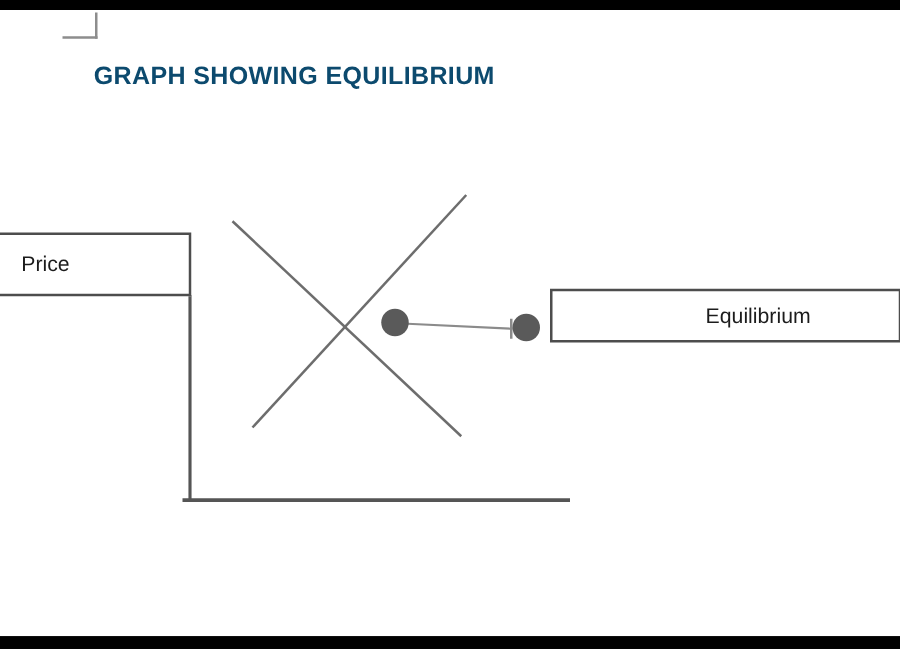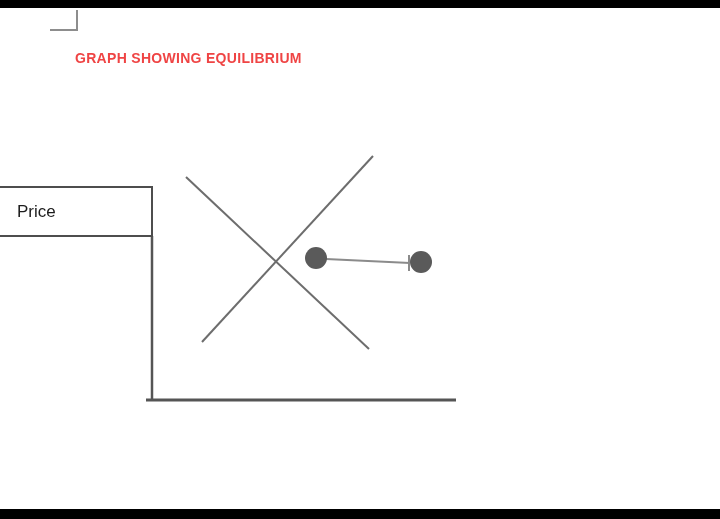--- a/index.html
+++ b/index.html
@@ -41,24 +41,24 @@
     top: 2px;
     width: 26px;
     height: 19px;
     border-right: 2px solid #8d8d8d;
     border-bottom: 2px solid #8d8d8d;
   }
   .page-title {
     position: absolute;
     left: 75px;
     top: 42px;
-    font-size: 14px;
+    font-size: 20px;
     font-weight: 600;
     letter-spacing: 0.3px;
-    color: #ef4444;
+    color: #0c4a6e;
     white-space: nowrap;
   }
   .label-box {
     position: absolute;
     border: 2px solid #4d4d4d;
     background: #ffffff;
     box-sizing: border-box;
     display: flex;
     align-items: center;
     color: #1c1c1c;
@@ -123,19 +123,22 @@
 
       <circle cx="316" cy="250" r="11" fill="#5a5a5a"></circle>
 
       <circle cx="421" cy="254" r="11" fill="#5a5a5a"></circle>
     </svg>
 
     <div class="label-box box-price">
       <span>Price</span>
     </div>
 
+    <div class="label-box box-equilibrium">
+      <span>Equilibrium</span>
+    </div>
 
 
   </div>
 
   <div class="letterbox top"></div>
   <div class="letterbox bottom"></div>
 </div>
 
 </body></html>

